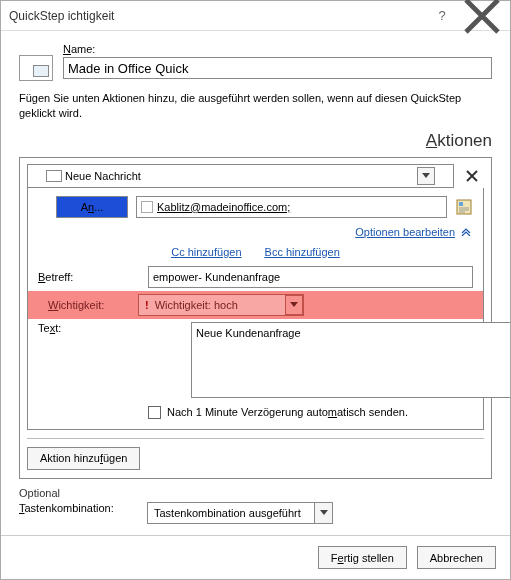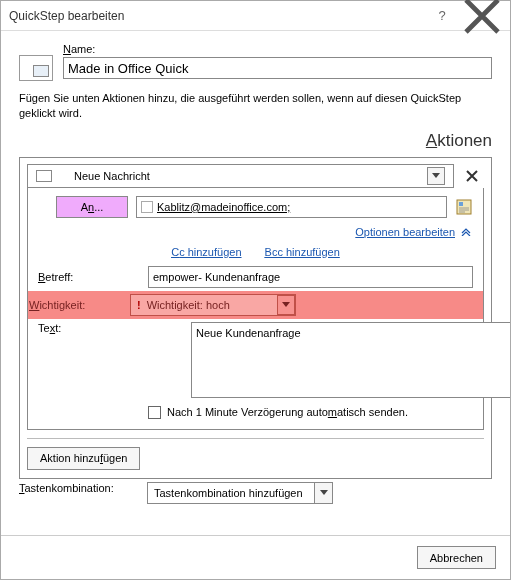--- a/index.html
+++ b/index.html
@@ -54,42 +54,42 @@
 }
 .desc { font-size: 11px; margin: 8px 0 10px 0; line-height: 1.35; }
 .fieldset-label { font-size: 17px; color: #333; margin-bottom: 6px; text-align: right; }
 .box {
   border: 1px solid #888;
   padding: 6px 7px 8px 7px;
 }
 .action-row { display: flex; align-items: center; gap: 6px; }
 .combo {
   flex: 1; height: 24px; border: 1px solid #888;
-  display: flex; align-items: center; padding: 0 8px; gap: 22px;
+  display: flex; align-items: center; padding: 0 18px; gap: 3px;
 }
 .combo-icon {
   width: 16px; height: 12px; border: 1px solid #888; background: #fff;
 }
 .combo-text { flex: 1; }
 .combo-arrow, .dd-arrow {
   width: 18px; height: 18px; border: 1px solid #888; background: #f5f5f5;
   display: flex; align-items: center; justify-content: center;
 }
 .combo-arrow svg, .dd-arrow svg { width: 8px; height: 5px; }
 .x-btn {
   width: 24px; height: 24px; display: flex; align-items: center; justify-content: center;
   font-size: 18px; color: #444;
 }
 .sub-area {
   border: 1px solid #888; border-top: none;
   padding: 8px 10px 10px 10px;
 }
 .an-row { display: flex; align-items: center; gap: 8px; margin-left: 18px; }
 .an-btn {
-  width: 72px; height: 22px; border: 1px solid #888; background: #f0abfc;
+  width: 72px; height: 22px; border: 1px solid #888; background: #1d4ed8;
   font-size: 11px;
 }
 .recipient-box {
   flex: 1; height: 22px; border: 1px solid #888;
   display: flex; align-items: center; padding: 0 4px; gap: 4px;
 }
 .recipient-box .person-icon {
   width: 12px; height: 12px; border: 1px solid #aaa; background: #fff;
 }
 .recipient-text {
@@ -113,21 +113,21 @@
 .dd {
   height: 22px; border: 1px solid #888; display: flex; align-items: center;
   padding: 0 0 0 22px; position: relative; background: #fff;
 }
 .dd .dd-text { flex: 1; }
 .dd .dd-arrow { position: absolute; right: 0; top: 0; height: 20px; border: none; border-left: 1px solid #888; }
 .importance-row {
   background: #f78a87; padding: 3px 0 3px 0; margin: 2px -10px 2px -10px;
   display: flex; align-items: center;
 }
-.importance-row .flabel { width: 102px; padding-left: 1px; color: #722; }
+.importance-row .flabel { width: 110px; padding-left: 20px; color: #722; }
 .imp-dd {
   height: 22px; border: 1px solid #c05048; background: #f9a7a4;
   display: flex; align-items: center; padding: 0 0 0 6px; gap: 6px; width: 166px;
 }
 .imp-dd .bang { color: #b00000; font-weight: bold; }
 .imp-dd .dd-text { flex: 1; color: #722; }
 .imp-dd .dd-arrow { border: 1px solid #c05048; background: #f7928f; height: 20px; }
 .textarea {
   width: 100%; height: 76px; border: 1px solid #888; padding: 4px;
   font-family: inherit; font-size: 11px; resize: none; margin-left: 43px;
@@ -149,21 +149,21 @@
 .hr { border: none; border-top: 1px solid #bbb; margin: 8px 0 6px 0; }
 .chevron-up { display: inline-block; }
 .chevron-up svg { width: 10px; height: 10px; }
 </style>
 </head>
 <body>
 
 <div class="dialog">
 
   <div class="titlebar">
-    <div class="titlebar-title">QuickStep bearbeiten</div>
+    <div class="titlebar-title">QuickStep ichtigkeit</div>
     <div class="titlebar-btn">?</div>
     <div class="titlebar-btn">
       <svg viewBox="0 0 10 10">
           <path d="M1 1 L9 9 M9 1 L1 9" stroke="#555" stroke-width="1.2" fill="none"></path>
         </svg>
     </div>
   </div>
 
   <div class="content">
     <div class="name-row">
@@ -257,36 +257,38 @@
         </div>
       </div>
 
       <hr class="hr">
 
       <div class="add-action-row">
         <button class="btn"><span>Aktion hinzu<span class="underline-letter">f</span>ügen</span></button>
       </div>
     </div>
 
+    <div class="optional-label">Optional</div>
 
     <div class="opt-grid">
       <div class="form-row">
         <div class="flabel" style="width:128px;"><span class="underline-letter">T</span>astenkombination:</div>
         <div class="fcontrol" style="flex:0;">
           <div class="dd tk-dd" style="padding-left:6px;">
-            <span class="dd-text">Tastenkombination hinzufügen</span>
+            <span class="dd-text">Tastenkombination ausgeführt</span>
             <span class="dd-arrow">
                 <svg viewBox="0 0 8 5">
                   <path d="M0 0 L4 5 L8 0 Z" fill="#444"></path>
                 </svg>
               </span>
           </div>
         </div>
       </div>
 
     </div>
   </div>
 
   <div class="footer">
+    <button class="btn"><span>F<span class="underline-letter">e</span>rtig stellen</span></button>
     <button class="btn">Abbrechen</button>
   </div>
 
 </div>
 
 </body></html>

